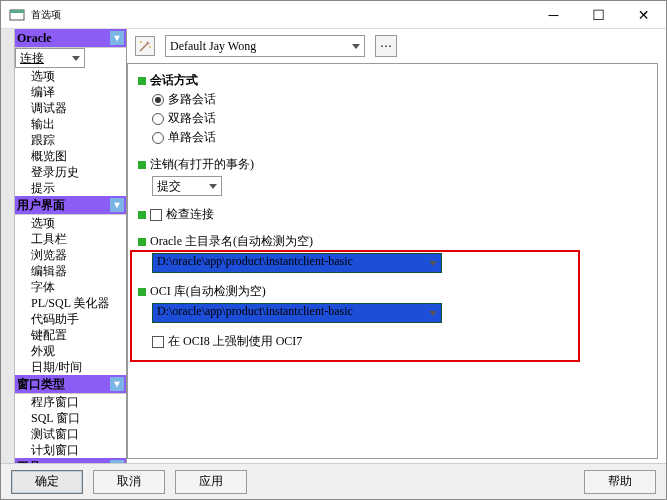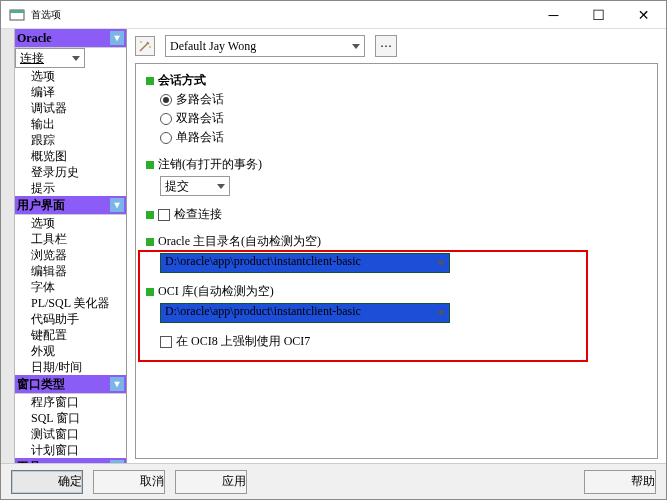--- a/index.html
+++ b/index.html
@@ -17,36 +17,36 @@
 .tree-head { background: #8b5cf6; font-weight: bold; padding: 1px 2px; display: flex; align-items: center; border-bottom: 1px solid #ccc; }
 .tree-head .exp { width: 14px; height: 14px; margin-left: auto; background: #7bb5e6; color: #fff; font-size: 10px; display: flex; align-items: center; justify-content: center; cursor: pointer; }
 .tree-item { padding: 0 2px 0 16px; cursor: pointer; white-space: nowrap; overflow: hidden; }
 .tree-item.sel { background: #fff; text-decoration: underline; }
 .main { flex: 1; display: flex; flex-direction: column; overflow: hidden; }
 .toolbar { height: 34px; padding: 4px 8px; display: flex; align-items: center; gap: 10px; }
 .defbtn { width: 20px; height: 20px; border: 1px solid #999; background: #f4f4f4; display: flex; align-items: center; justify-content: center; }
 .profile-sel { height: 22px; border: 1px solid #999; padding: 0 20px 0 4px; min-width: 200px; position: relative; background: #fff; display: flex; align-items: center; }
 .profile-sel::after { content: ""; position: absolute; right: 4px; top: 8px; border-left: 4px solid transparent; border-right: 4px solid transparent; border-top: 5px solid #555; }
 .dots { width: 22px; height: 22px; border: 1px solid #999; background: #f4f4f4; display: flex; align-items: center; justify-content: center; }
-.content { flex: 1; border: 1px solid #999; margin: 0 8px 4px 8px; overflow-y: auto; padding: 8px 10px; background: #fff; position: relative; }
+.content { flex: 1; border: 1px solid #999; margin: 0 8px 4px 0; overflow-y: auto; padding: 8px 10px; background: #fff; position: relative; }
 .grp { margin-bottom: 10px; }
 .grp-row { display: flex; align-items: center; gap: 4px; }
 .sq { width: 8px; height: 8px; background: #2cae2c; }
 .grp-title { font-weight: bold; }
 .radio-row, .chk-row { display: flex; align-items: center; gap: 4px; margin: 2px 0 2px 14px; }
 .radio { width: 12px; height: 12px; border: 1px solid #555; border-radius: 50%; display: flex; align-items: center; justify-content: center; }
 .radio.on::after { content: ""; width: 6px; height: 6px; background: #333; border-radius: 50%; }
 .chk { width: 12px; height: 12px; border: 1px solid #555; background: #fff; }
 .sel { border: 1px solid #999; height: 20px; padding: 0 18px 0 4px; display: inline-flex; align-items: center; position: relative; min-width: 70px; background: #fff; }
 .sel::after { content: ""; position: absolute; right: 4px; top: 7px; border-left: 4px solid transparent; border-right: 4px solid transparent; border-top: 5px solid #555; }
 .field-sel { border: 1px solid #14532d; height: 20px; padding: 0 18px 0 4px; display: flex; align-items: flex-start; position: relative; background: #1d4ed8; width: 290px; margin: 3px 0 6px 14px; }
 .field-sel::after { content: ""; position: absolute; right: 4px; top: 7px; border-left: 4px solid transparent; border-right: 4px solid transparent; border-top: 5px solid #555; }
 .redbox { position: absolute; border: 2px solid #e00000; pointer-events: none; }
 .footer { height: 36px; display: flex; align-items: center; padding: 0 10px; gap: 10px; border-top: 1px solid #ccc; background: #f0f0f0; }
-.btn { min-width: 72px; height: 24px; border: 1px solid #999; background: #f4f4f4; display: flex; align-items: center; justify-content: flex-end; cursor: pointer; font-family: Liberation Mono, monospace; }
+.btn { min-width: 72px; height: 24px; border: 1px solid #999; background: #f4f4f4; display: flex; align-items: center; justify-content: center; cursor: pointer; font-family: Liberation Mono, monospace; }
 .btn.primary { background: #e8e8e8; border: 1px solid #777; box-shadow: inset 0 0 0 1px #bcd; }
 .spacer { flex: 1; }
 .lbl { font-family: "SimSun", serif; }
 </style>
 </head>
 <body>
 
 <div class="window">
   <div class="titlebar">
     <svg class="titlebar-icon" viewBox="0 0 16 16">

